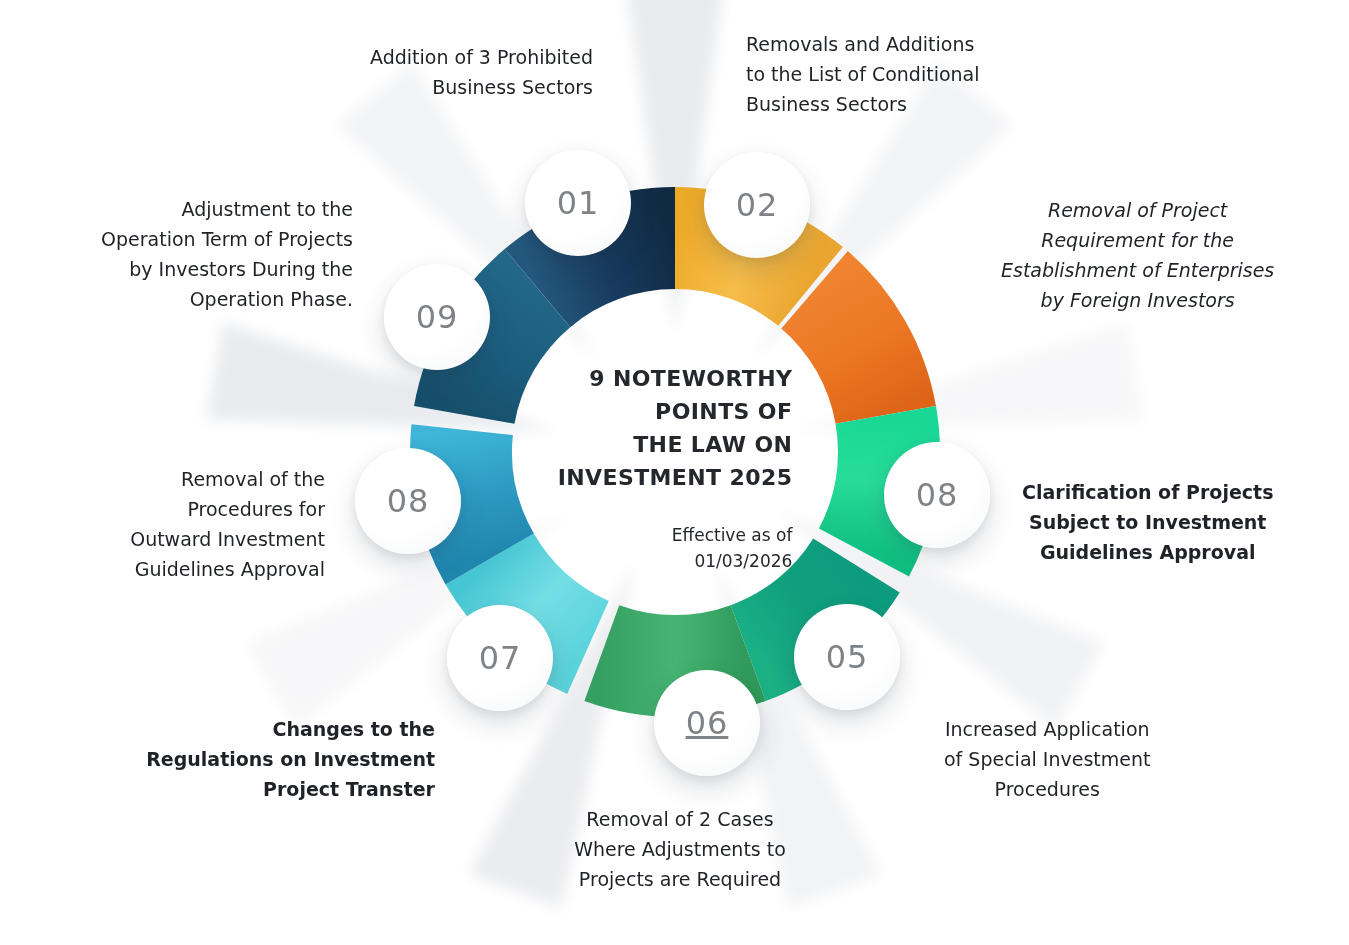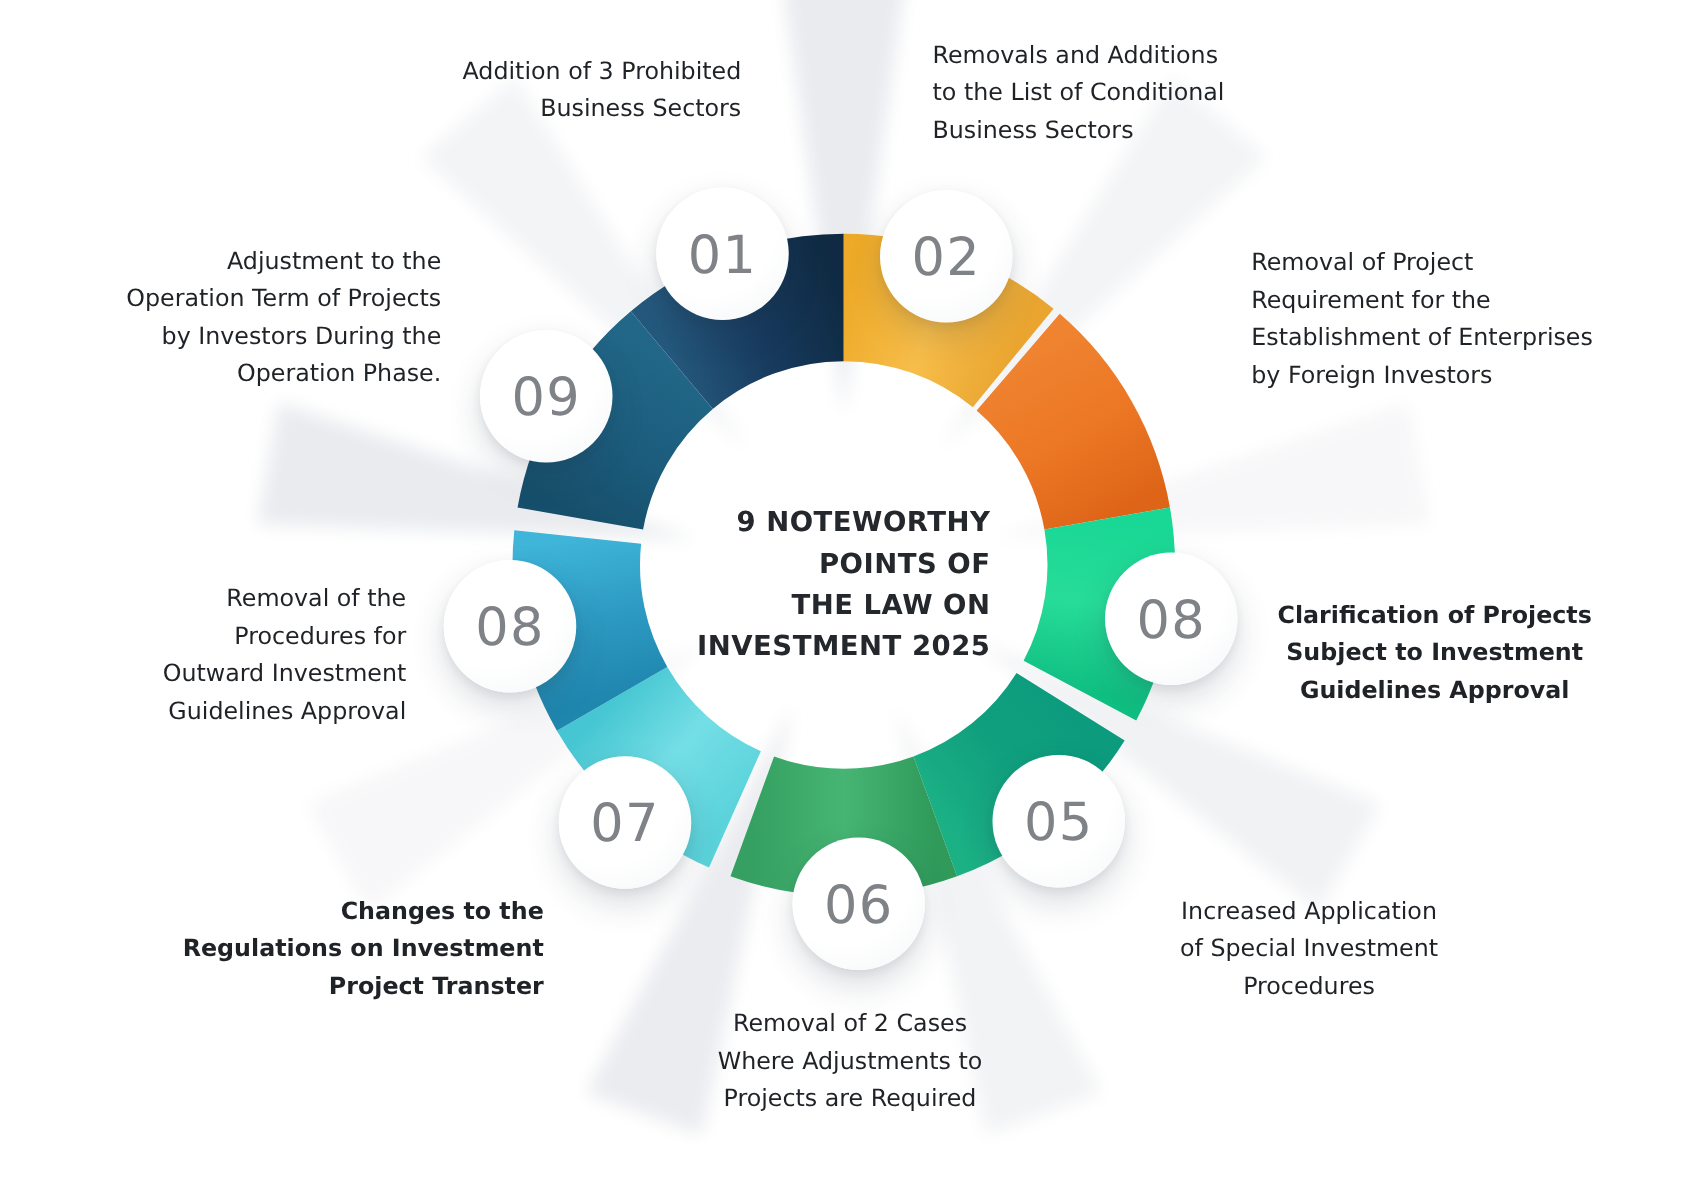--- a/index.html
+++ b/index.html
@@ -13,36 +13,36 @@
        font-family:"DejaVu Sans","Liberation Sans",sans-serif;color:var(--text);}
   .stage{position:absolute;inset:0;}
   #wheel-svg{position:absolute;left:0;top:0;width:1349px;height:945px;}
 
   
   .num-circle{
     position:absolute;width:106px;height:106px;border-radius:50%;
     background:radial-gradient(circle at 38% 30%, #ffffff 55%, #f3f5f7 100%);
     box-shadow:0 12px 26px rgba(40,52,70,.17), 0 3px 8px rgba(40,52,70,.08);
     display:flex;align-items:center;justify-content:center;
-    font-size:42px;letter-spacing:1px;color:var(--number_gray);
+    font-size:32px;letter-spacing:1px;color:var(--number_gray);
   }
   .pos-c01{left:525px;top:150px;} .pos-c02{left:704px;top:152px;}
   .pos-c03{left:857px;top:278px;} .pos-c04{left:884px;top:442px;}
-  .pos-c05{left:794px;top:604px;} .pos-c06{left:634px;top:670px;}
+  .pos-c05{left:794px;top:604px;} .pos-c06{left:654px;top:670px;text-decoration:underline;}
   .pos-c07{left:447px;top:605px;} .pos-c08{left:355px;top:448px;}
   .pos-c09{left:384px;top:264px;}
 
   
   .seg-label{
     position:absolute;font-size:19px;line-height:30px;color:var(--text);
     white-space:pre-line;
   }
   .pos-l01{right:756px;top:42px;text-align:right;}
   .pos-l02{left:746px;top:29px;text-align:left;}
-  .pos-l03{left:1001px;top:195px;text-align:left;}
+  .pos-l03{left:1001px;top:195px;text-align:center;font-style:italic;}
   .pos-l04{left:1022px;top:477px;text-align:center;font-weight:bold;}
   .pos-l05{left:917px;top:714px;text-align:center;margin-left:27px;}
   .pos-l06{left:680px;top:804px;text-align:center;transform:translateX(-50%);}
   .pos-l07{right:914px;top:714px;text-align:right;font-weight:bold;}
   .pos-l08{right:1024px;top:464px;text-align:right;}
   .pos-l09{right:996px;top:194px;text-align:right;}
 
   
   .center-text{
     position:absolute;left:675px;top:468px;transform:translate(-50%,-50%);
@@ -134,20 +134,22 @@
         <path d="M445.5032679971238 584.5000000000001 A265 265 0 0 1 411.4516977274076 424.29995723407194 L512.8929310549714 434.9618604873726 A163 163 0 0 0 533.8378591831365 533.5000000000001 Z" fill="url(#grad7)"></path>
         <path d="M414.02594545176487 405.9832329182636 A265 265 0 0 1 504.661283433067 248.99822257347088 L570.2256196210941 327.1347557716066 A163 163 0 0 0 514.47633625901 423.6953470402904 Z" fill="url(#grad8)"></path>
       </g>
     </svg>
 
   <div class="center-text">
     <div class="center-title">9 NOTEWORTHY
 POINTS OF
 THE LAW ON
 INVESTMENT 2025</div>
+    <div class="center-subtitle">Effective as of
+01/03/2026</div>
   </div>
 
   <div class="num-circle pos-c01">01</div>
   <div class="num-circle pos-c02">02</div>
   <div class="num-circle pos-c04">08</div>
   <div class="num-circle pos-c05">05</div>
   <div class="num-circle pos-c06">06</div>
   <div class="num-circle pos-c07">07</div>
   <div class="num-circle pos-c08">08</div>
   <div class="num-circle pos-c09">09</div>

